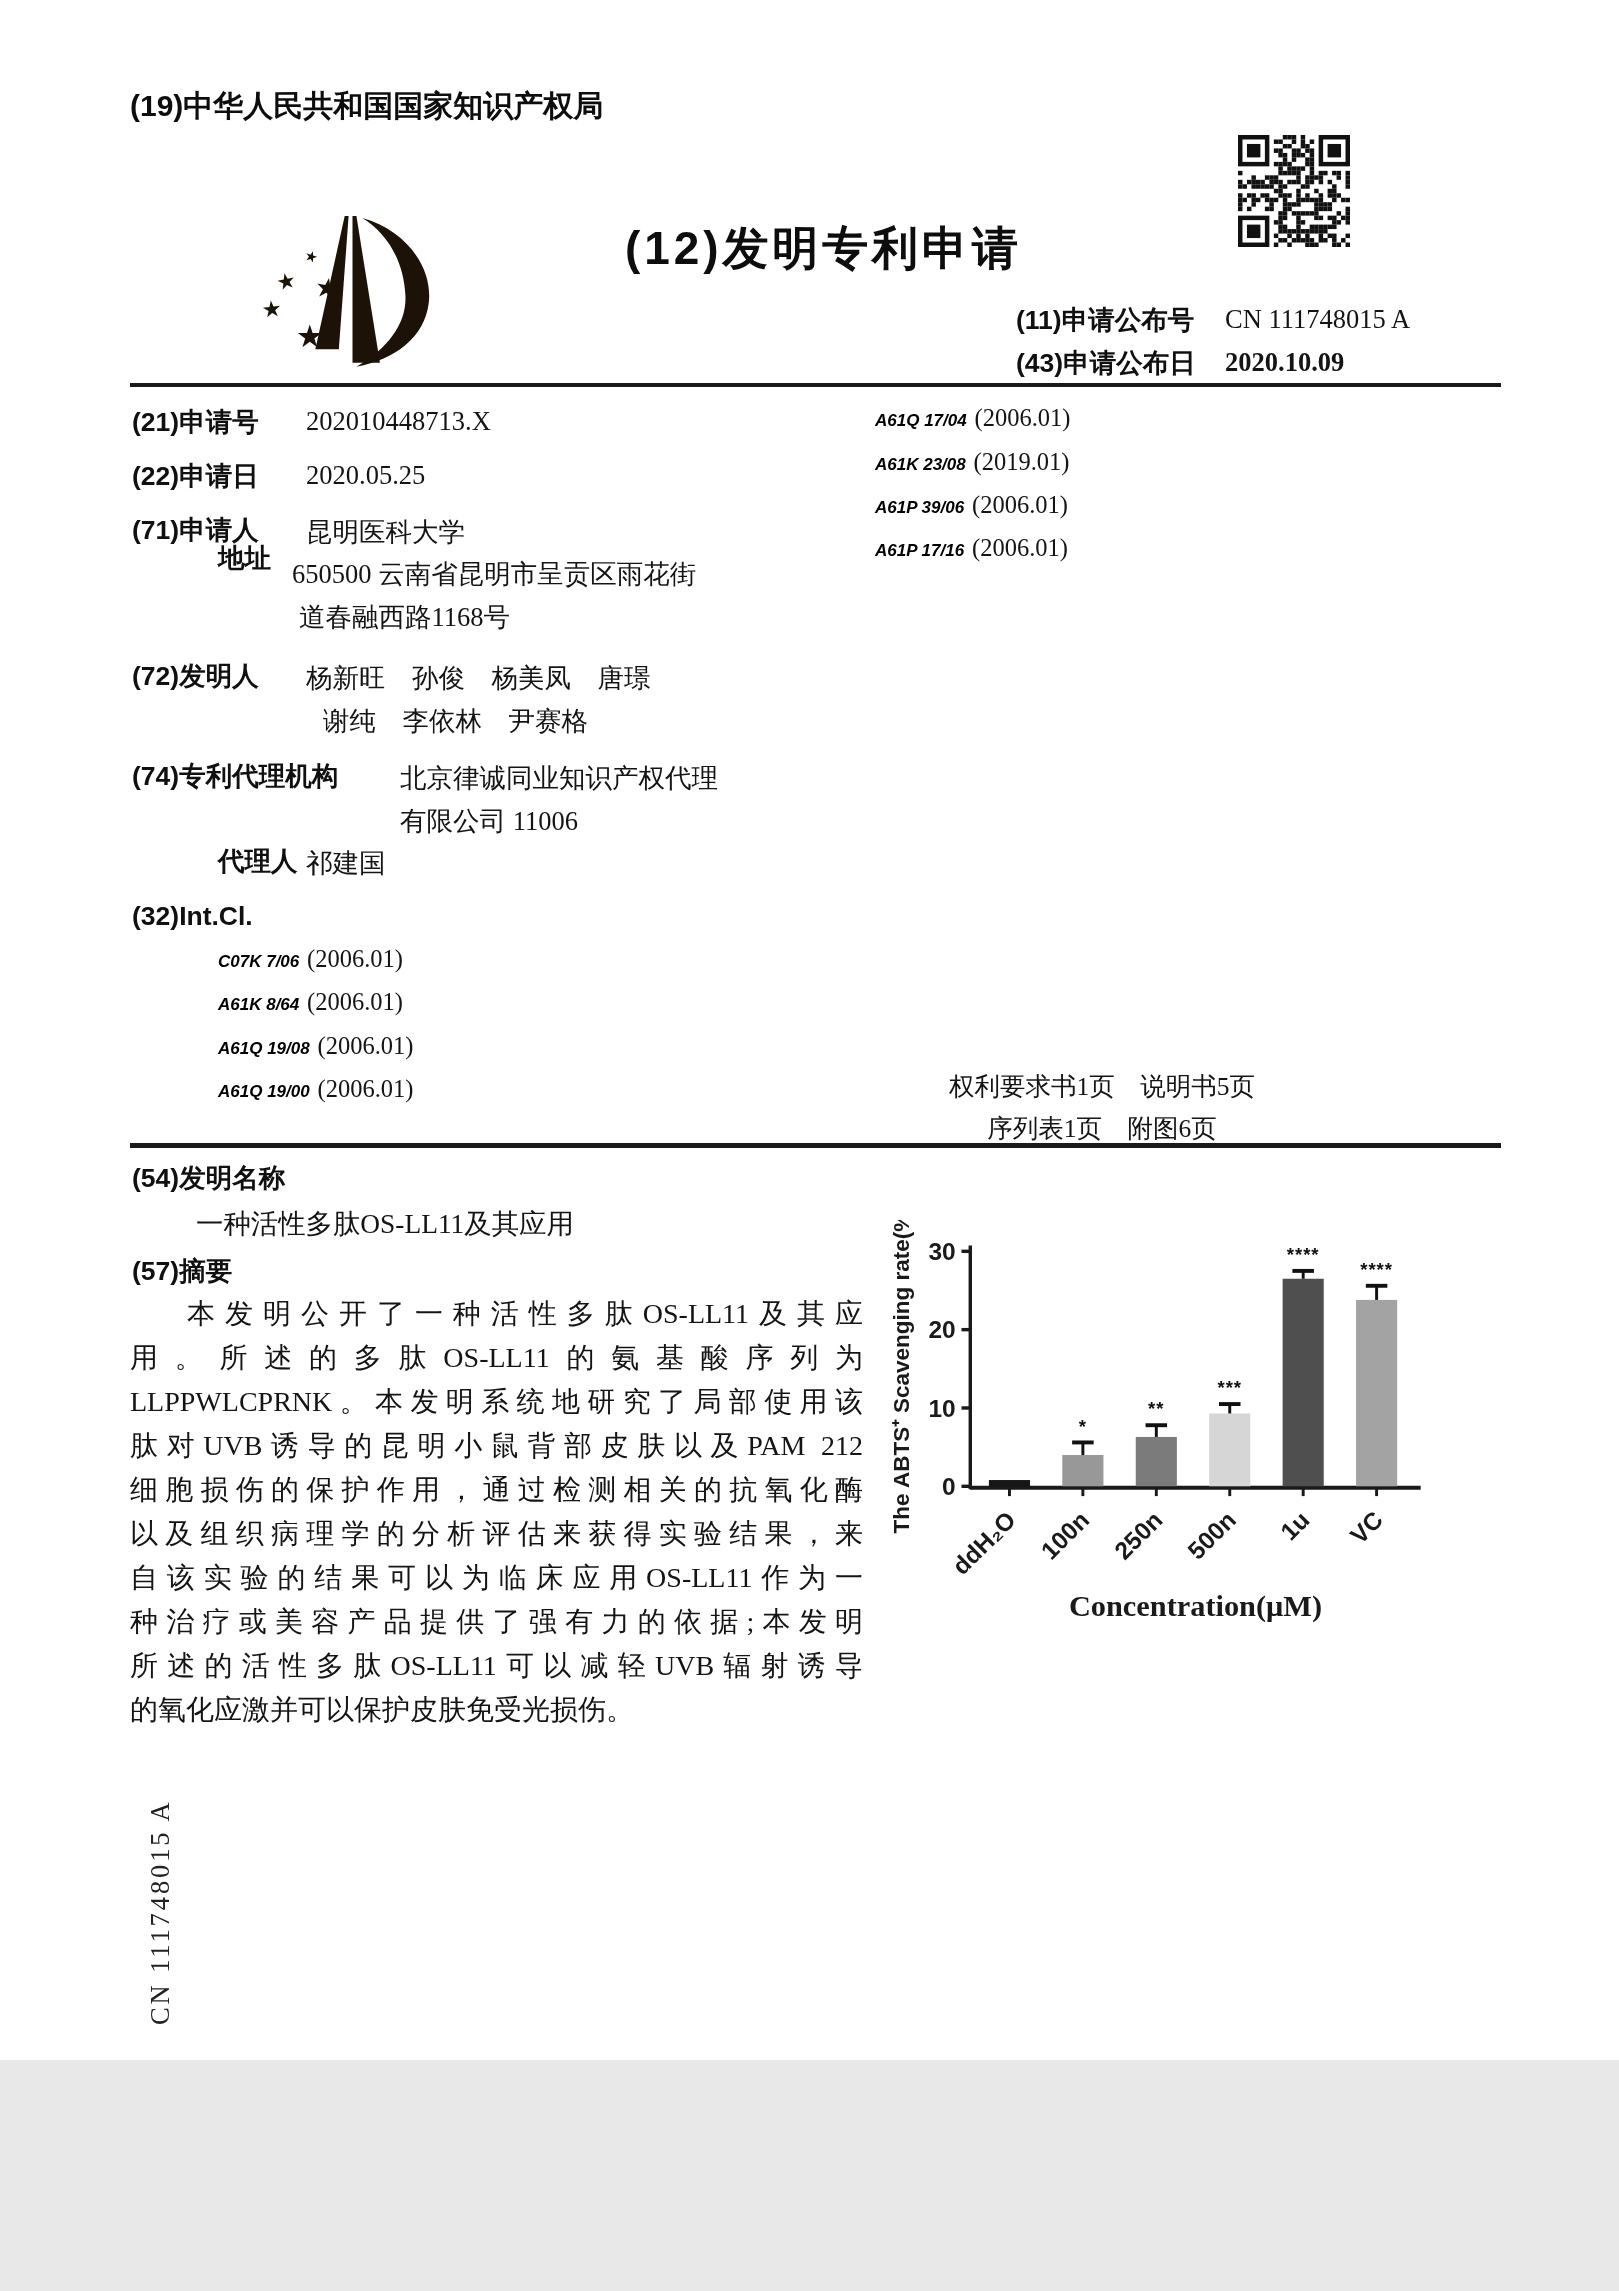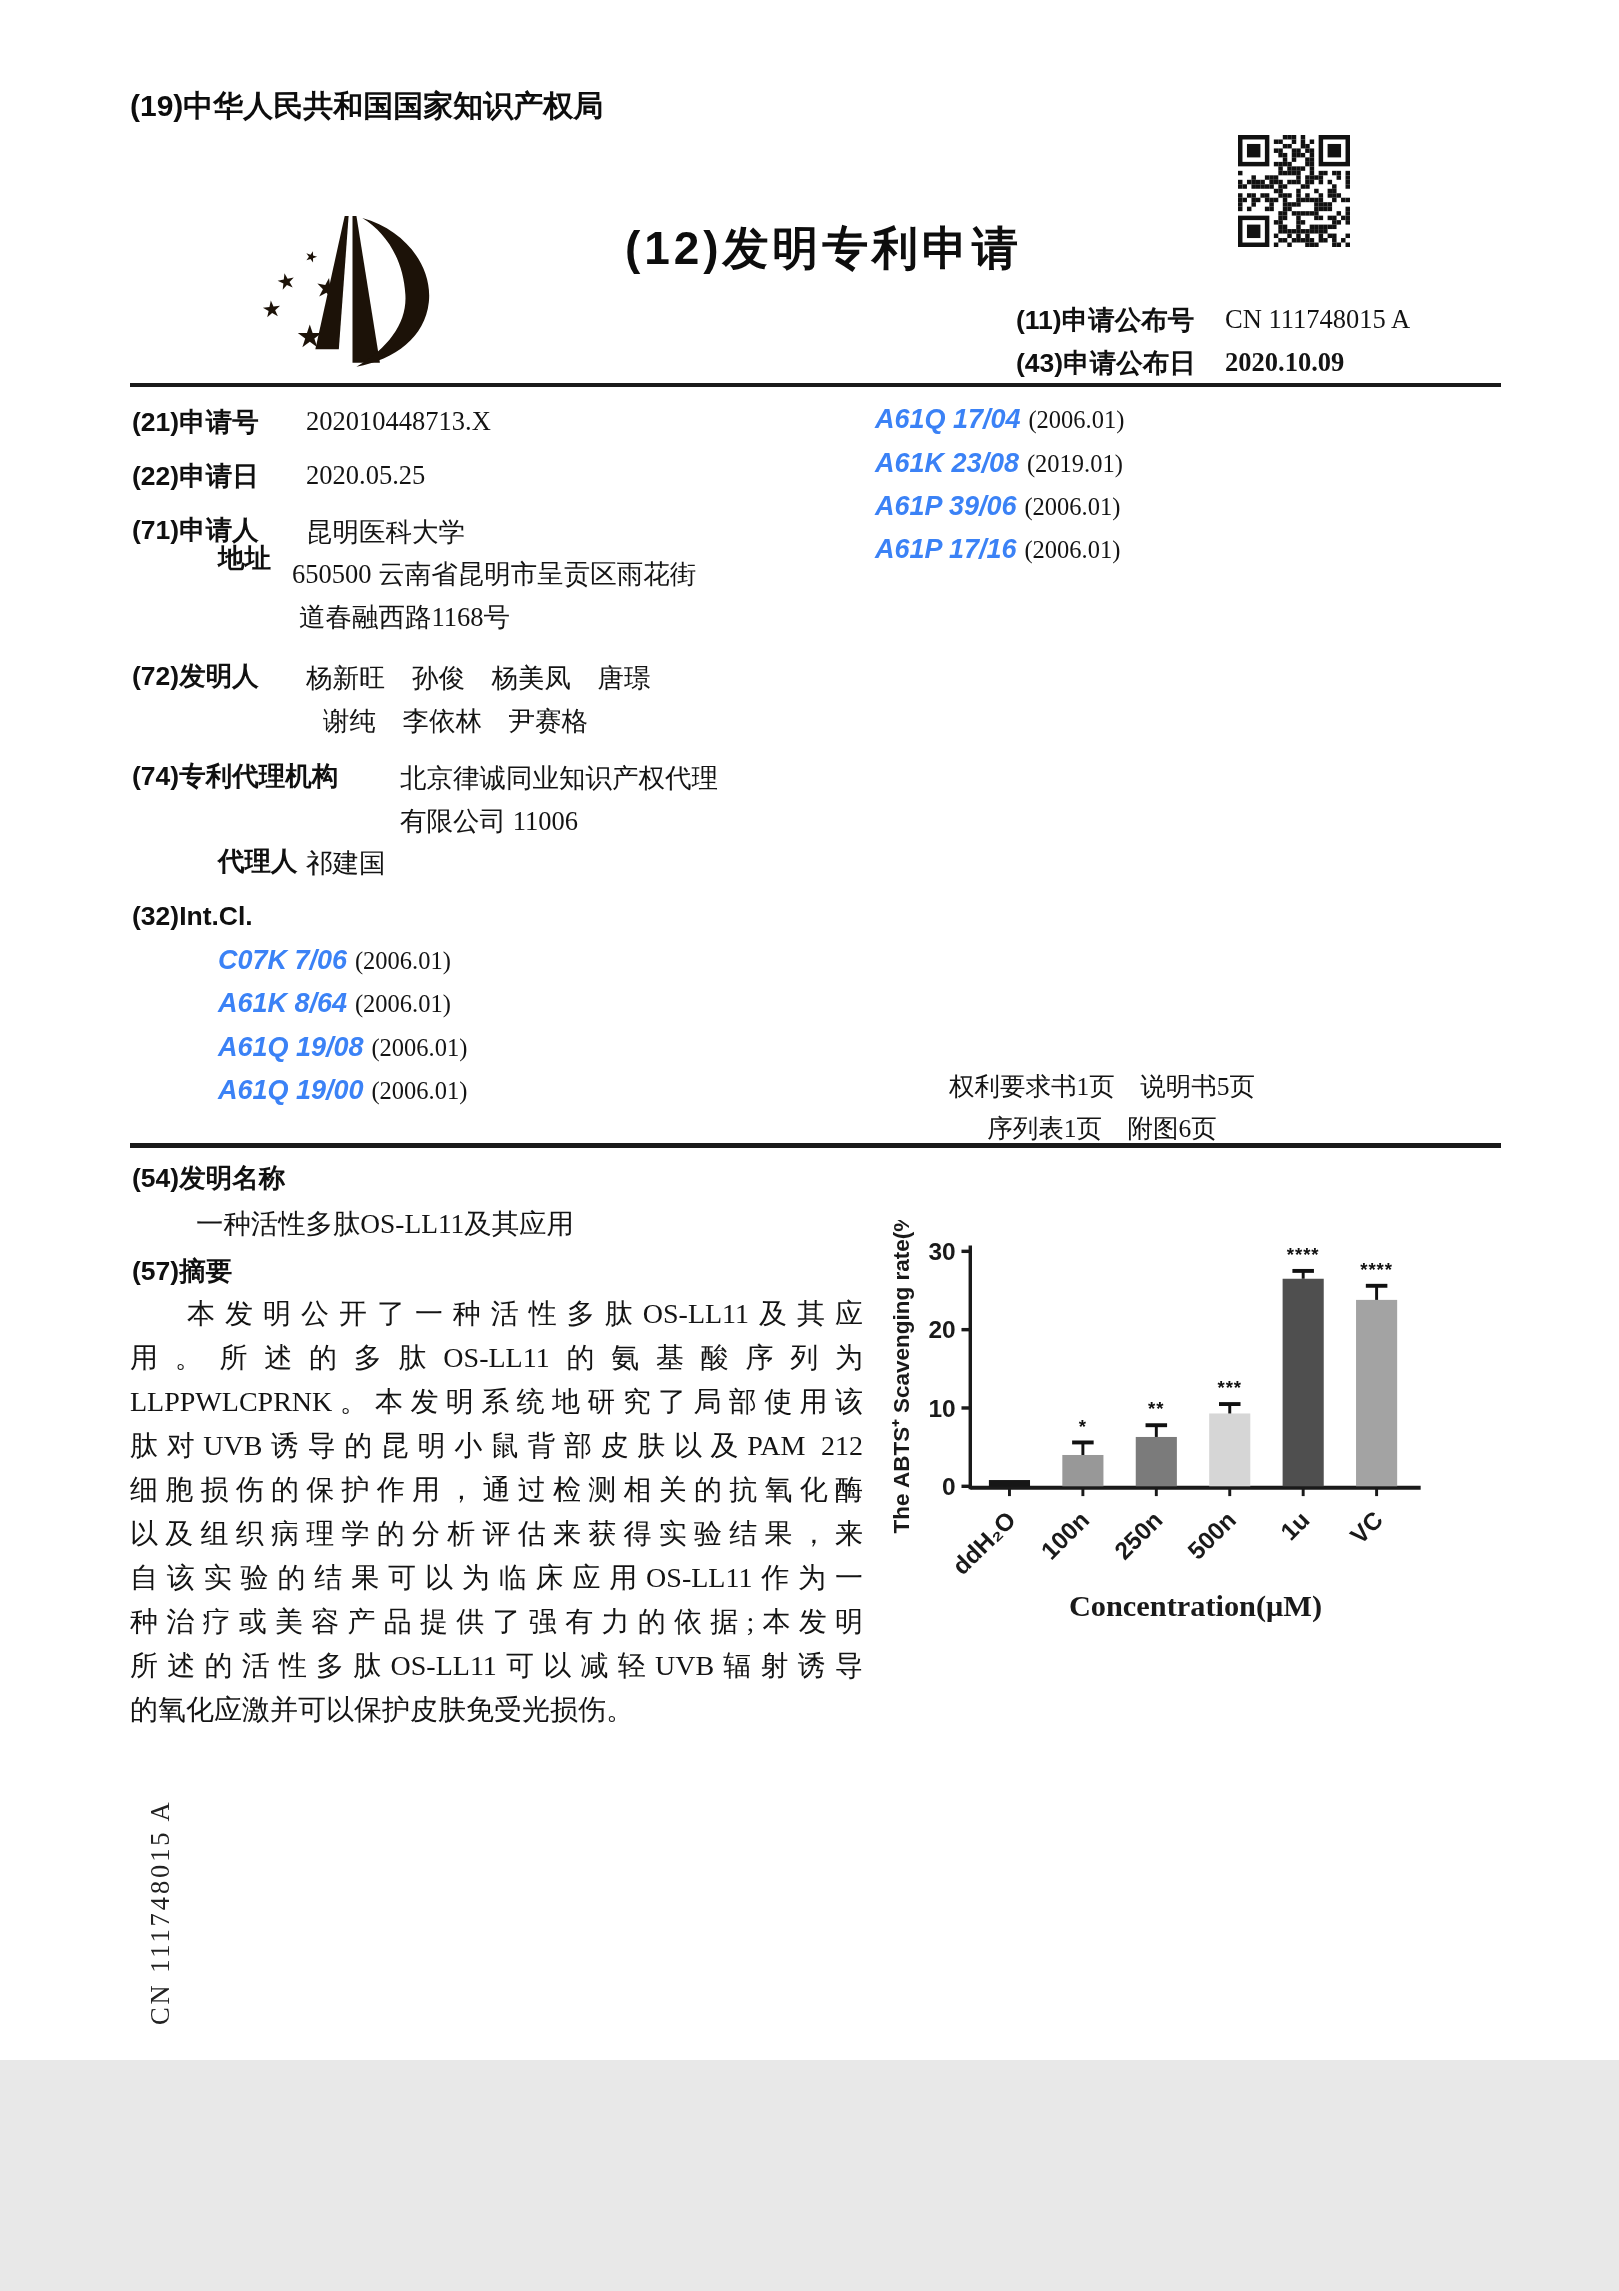--- a/index.html
+++ b/index.html
@@ -3,21 +3,21 @@
 <meta charset="utf-8">
 <style>
   html,body { margin:0; padding:0; background:#e8e8e8; }
   .page {
     position:relative; width:1619px; height:2060px; background:#ffffff;
     font-family:"Liberation Serif", serif; color:#161616; overflow:hidden;
   }
   .abs { position:absolute; white-space:nowrap; }
   .lbl { font-family:"Liberation Sans", sans-serif; font-weight:700; font-size:26.5px; color:#101010; }
   .val { font-family:"Liberation Serif", serif; font-size:26.5px; color:#141414; }
-  .code { font-family:"Liberation Sans", sans-serif; font-weight:700; font-style:italic; font-size:27px; color:#3b82f6; }
+  .code { font-family:"Liberation Sans", sans-serif; font-weight:700; font-style:italic; font-size:17px; color:#000000; }
   .ver  { font-family:"Liberation Serif", serif; font-size:24.5px; color:#141414; margin-left:7.8px; }
   .rule { position:absolute; left:130px; width:1371px; background:#1a1a1a; }
   .office { font-family:"Liberation Sans", sans-serif; font-weight:700; font-size:30px; color:#0d0d0d; }
   .doctitle { font-family:"Liberation Sans", sans-serif; font-weight:700; font-size:46px; color:#0d0d0d; letter-spacing:3.9px; }
   .abstract {
     position:absolute; left:130px; top:1292px; width:733px;
     font-family:"Liberation Serif", serif; font-size:28px; color:#141414;
   }
   .abstract .abs-line {
     height:44px; line-height:44px;

